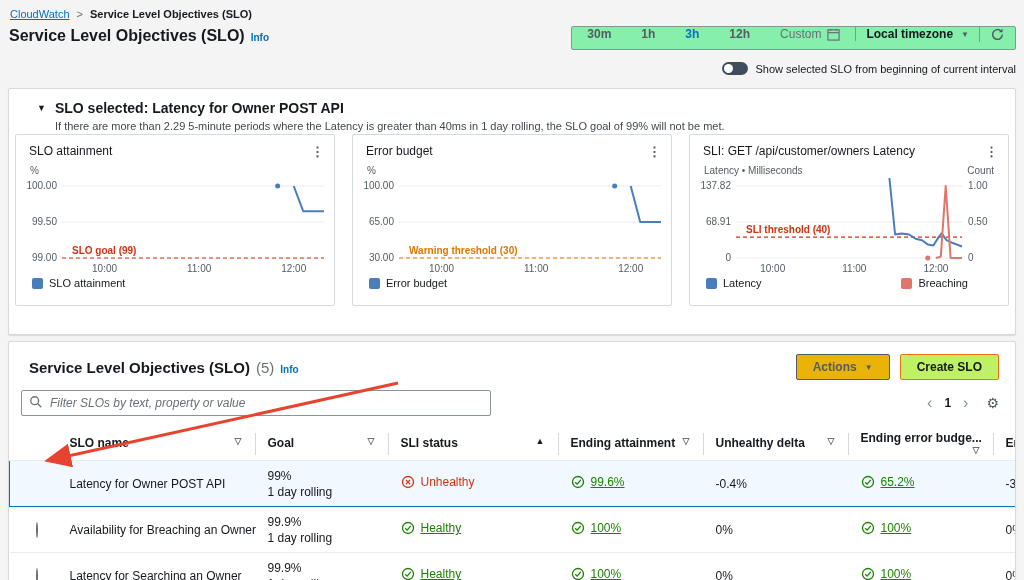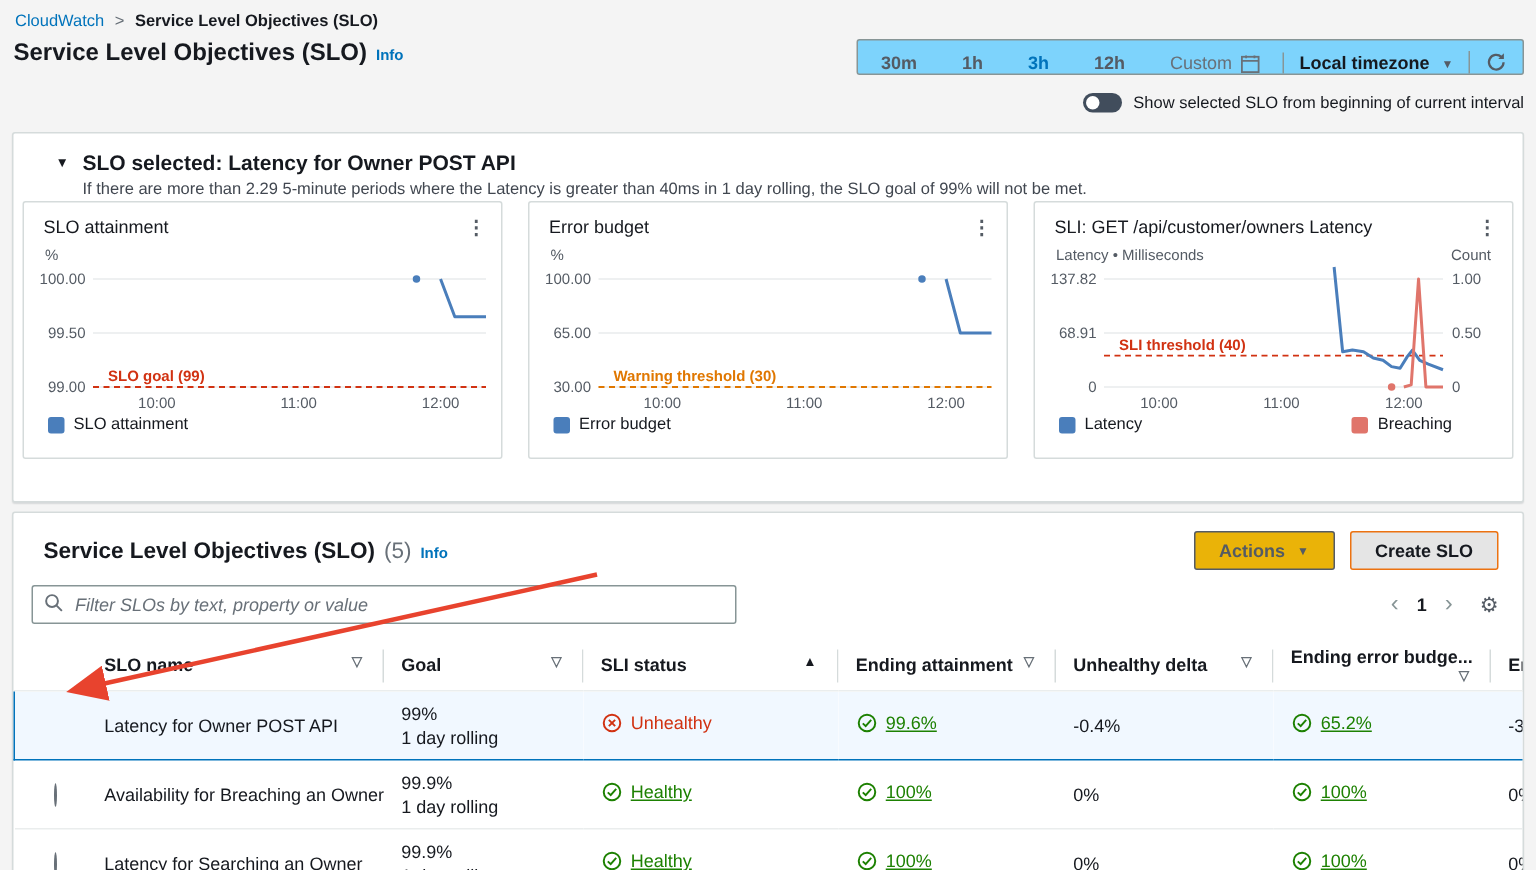--- a/index.html
+++ b/index.html
@@ -6,29 +6,29 @@
   html,body { width:1024px; height:580px; overflow:hidden; }
   body {
     font-family:"Liberation Sans", sans-serif;
     background:#f4f4f4;
     color:#16191f;
     position:relative;
     font-size:12px;
   }
   
   .breadcrumb { position:absolute; top:8px; left:10px; font-size:11px; display:flex; align-items:center; gap:7px; }
-  .breadcrumb a { color:#0073bb; cursor:pointer; }
+  .breadcrumb a { color:#0073bb; text-decoration:underline; cursor:pointer; }
   .crumb-sep { color:#687078; font-size:11px; }
   .breadcrumb .current { font-weight:bold; color:#16191f; }
   .page-title-row { position:absolute; top:27px; left:9px; display:flex; align-items:baseline; gap:6px; }
   .page-title { font-size:16px; font-weight:bold; }
   .info-link { color:#0073bb; font-size:10px; font-weight:bold; cursor:pointer; }
 
   
-  .time-bar { position:absolute; top:26px; right:8px; display:flex; align-items:flex-end; height:24px; background:#7dd3fc; border:1px solid #879596; border-radius:2px; }
+  .time-bar { position:absolute; top:26px; right:8px; display:flex; align-items:flex-start; height:24px; background:#86efac; border:1px solid #879596; border-radius:2px; }
   .time-seg { display:flex; align-items:center; padding:0 15px; font-size:12px; font-weight:bold; color:#545b64; cursor:pointer; }
   .time-seg.selected { color:#0073bb; }
   .time-seg.custom { color:#687078; font-weight:normal; gap:6px; }
   .tz-box { display:flex; align-items:center; gap:8px; padding:0 10px; border-left:1px solid #879596; font-size:12px; font-weight:bold; color:#16191f; cursor:pointer; }
   .refresh-box { display:flex; align-items:center; justify-content:center; width:36px; border-left:1px solid #879596; cursor:pointer; }
   .caret { font-size:8px; color:#545b64; }
   .toggle-row { position:absolute; top:62px; right:8px; display:flex; align-items:center; gap:8px; font-size:11px; color:#16191f; }
   .toggle { width:26px; height:13px; border-radius:7px; background:#414d5c; position:relative; cursor:pointer; }
   .toggle .knob { position:absolute; left:2px; top:2px; width:9px; height:9px; border-radius:50%; background:#fff; }
 
@@ -55,21 +55,21 @@
   .swatch { width:11px; height:11px; border-radius:2px; display:inline-block; }
   .legend-label { font-size:11px; color:#16191f; }
 
   
   .table-card { position:absolute; top:341px; left:8px; right:8px; height:260px; }
   .tbl-head { display:flex; justify-content:space-between; align-items:center; padding:12px 16px 0 20px; }
   .tbl-title-wrap { display:flex; align-items:baseline; gap:6px; }
   .tbl-title { font-size:15px; font-weight:bold; }
   .tbl-count { font-size:15px; color:#687078; }
   .btn { border:1px solid #545b64; border-radius:2px; background:#eab308; font-family:inherit; font-size:12px; font-weight:bold; color:#545b64; padding:5px 16px; cursor:pointer; display:inline-flex; align-items:center; gap:8px; }
-  .btn-primary { background:#e5e5e5; border-color:#ec7211; color:#16191f; }
+  .btn-primary { background:#bef264; border-color:#ec7211; color:#16191f; }
   .head-actions { display:flex; gap:10px; }
   .filter-row { display:flex; justify-content:space-between; align-items:center; margin-top:10px; padding:0 16px 0 12px; }
   .filter-wrap { position:relative; width:470px; }
   .filter-input { width:100%; height:26px; border:1px solid #879596; border-radius:2px; padding:0 8px 0 28px; font-family:inherit; font-size:12px; font-style:italic; color:#16191f; }
   .filter-input::placeholder { color:#687078; font-style:italic; }
   .search-icon { position:absolute; left:8px; top:5px; }
   .pager { display:flex; align-items:center; gap:12px; }
   .pg-chevron { font-size:16px; color:#879596; cursor:pointer; line-height:1; }
   .pg-num { font-size:12px; font-weight:bold; cursor:pointer; }
   .gear { font-size:14px; color:#545b64; cursor:pointer; margin-left:6px; }

